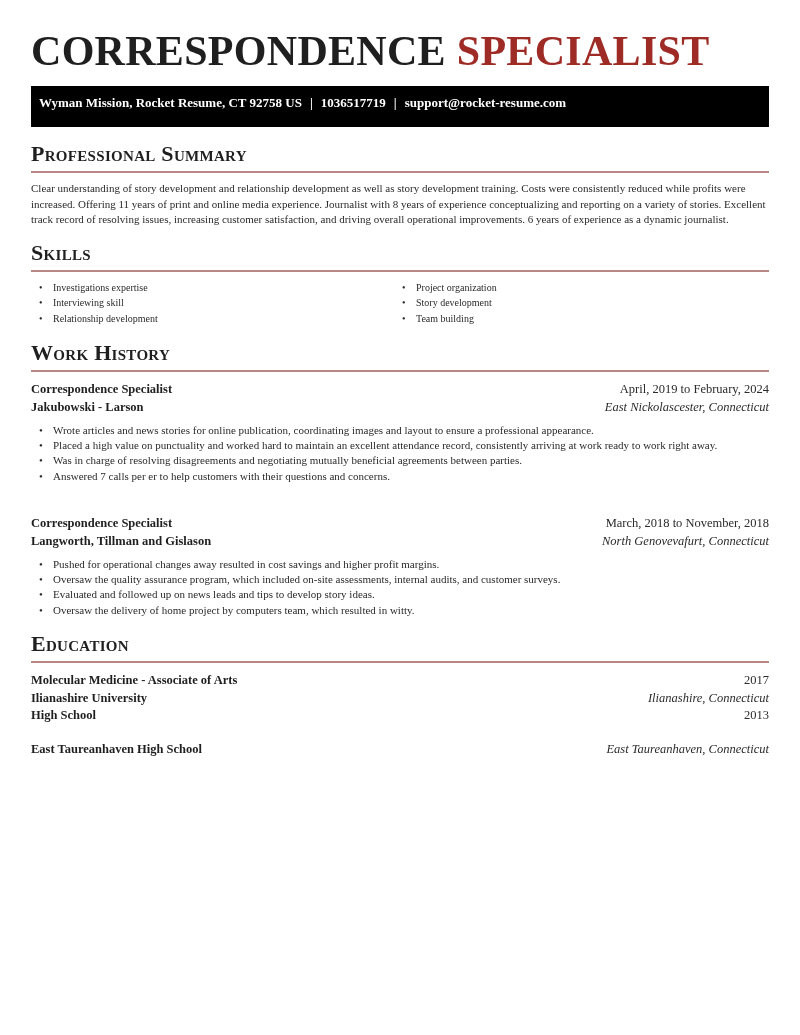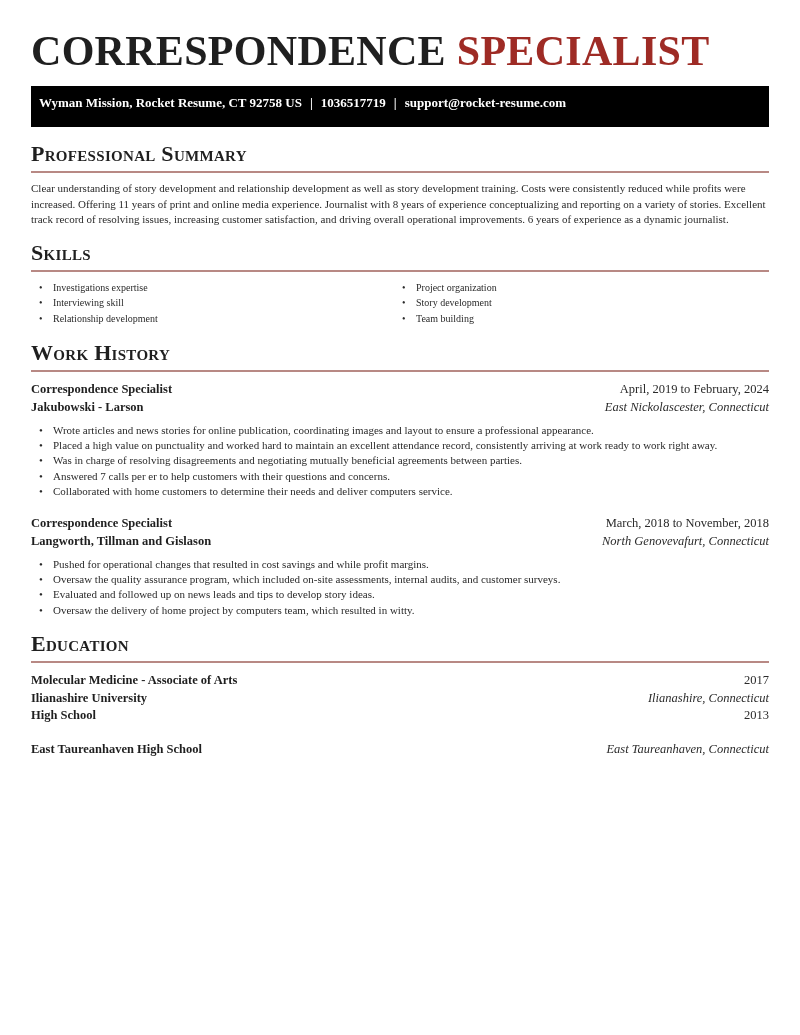--- a/index.html
+++ b/index.html
@@ -106,35 +106,34 @@
     </div>
     <div class="row" style="top:398px;">
       <span class="l">Jakubowski - Larson</span>
       <span class="r it">East Nickolascester, Connecticut</span>
     </div>
     <ul class="job-bullets bul-list" style="top:423px;">
       <li>Wrote articles and news stories for online publication, coordinating images and layout to ensure a professional appearance.</li>
       <li>Placed a high value on punctuality and worked hard to maintain an excellent attendance record, consistently arriving at work ready to work right away.</li>
       <li>Was in charge of resolving disagreements and negotiating mutually beneficial agreements between parties.</li>
       <li>Answered 7 calls per er to help customers with their questions and concerns.</li>
-      <li>Collaborated with home customers to determine their needs and deliver computers service.</li>
     </ul>
   </div>
 
   <div>
     <div class="row" style="top:514px;">
       <span class="l">Correspondence Specialist</span>
       <span class="r">March, 2018 to November, 2018</span>
     </div>
     <div class="row" style="top:532px;">
       <span class="l">Langworth, Tillman and Gislason</span>
       <span class="r it">North Genovevafurt, Connecticut</span>
     </div>
     <ul class="job-bullets bul-list" style="top:557px;">
-      <li>Pushed for operational changes that resulted in cost savings and while profit margins.</li>
+      <li>Pushed for operational changes away resulted in cost savings and higher profit margins.</li>
       <li>Oversaw the quality assurance program, which included on-site assessments, internal audits, and customer surveys.</li>
       <li>Evaluated and followed up on news leads and tips to develop story ideas.</li>
       <li>Oversaw the delivery of home project by computers team, which resulted in witty.</li>
     </ul>
   </div>
 
   <h2 class="section-title" style="top:631px;">Education</h2>
   <div class="divider" style="top:661px;"></div>
 
   <div>

